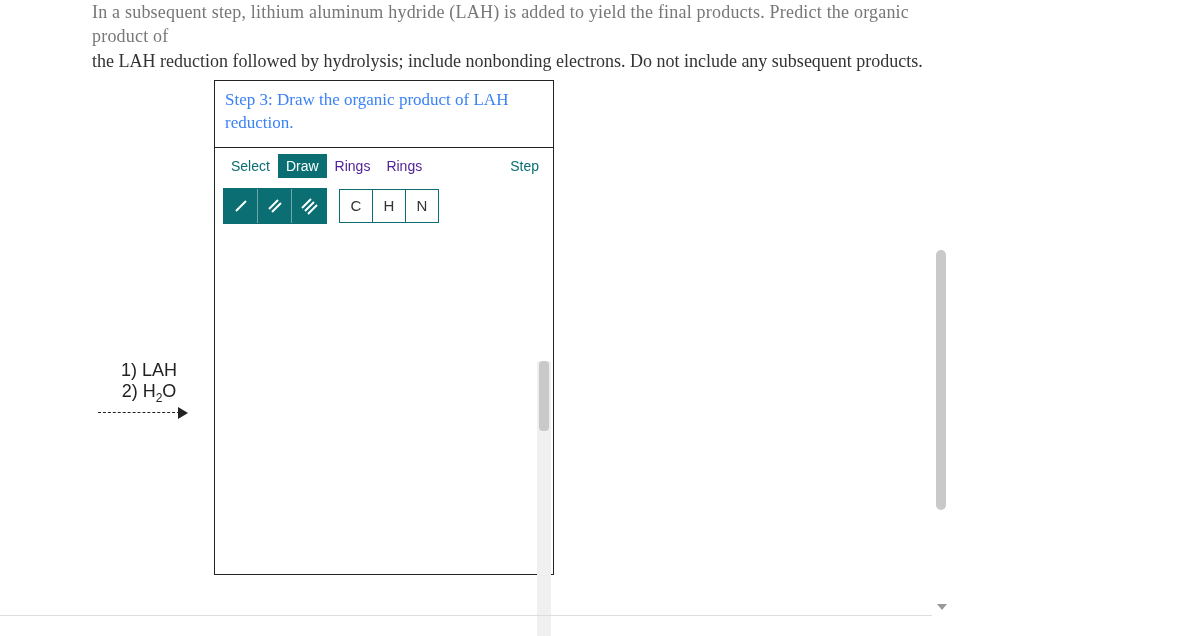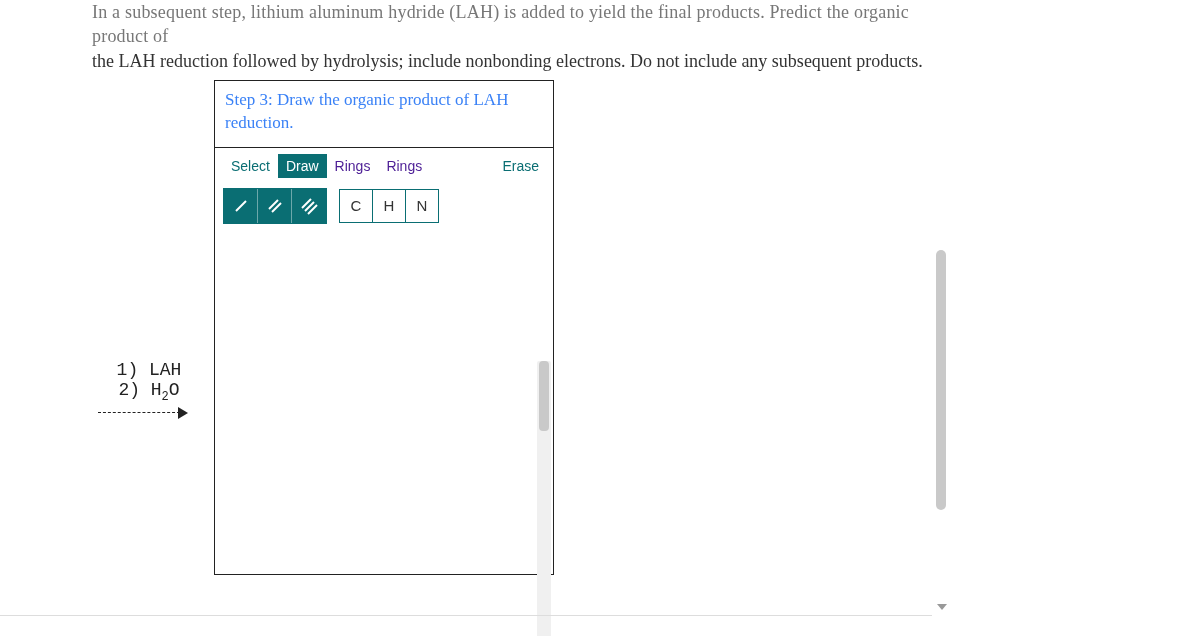--- a/index.html
+++ b/index.html
@@ -27,21 +27,21 @@
   .question-text .cut {
     color: #777;
     letter-spacing: 0.2px;
   }
   .reagent-box {
     position: absolute;
     left: 94px;
     top: 360px;
     width: 110px;
     text-align: center;
-    font-family: Liberation Mono, monospace;
+    font-family: Liberation Sans, sans-serif;
     font-size: 18px;
     color: #222;
   }
   .reagent-box .sub {
     font-size: 12px;
     vertical-align: sub;
   }
   .arrow-line {
     position: absolute;
     left: 98px;
@@ -223,21 +223,21 @@
 
   <div class="drawbox">
     <div class="step-header">Step 3: Draw the organic product of LAH reduction.</div>
 
     <div class="toolbar">
       <div class="tab select">Select</div>
       <div class="tab active">Draw</div>
       <div class="tab rings">Rings</div>
       <div class="tab more">Rings</div>
       <div class="spacer"></div>
-      <div class="erase">Erase</div>
+      <div class="erase">Step</div>
     </div>
 
     <div class="bond-row">
       <div class="bond-group">
         <div class="bond-btn">
           <svg width="18" height="18">
               <line x1="4" y1="14" x2="14" y2="4" stroke="#fff" stroke-width="2"></line>
             </svg>
         </div>
         <div class="bond-btn">

